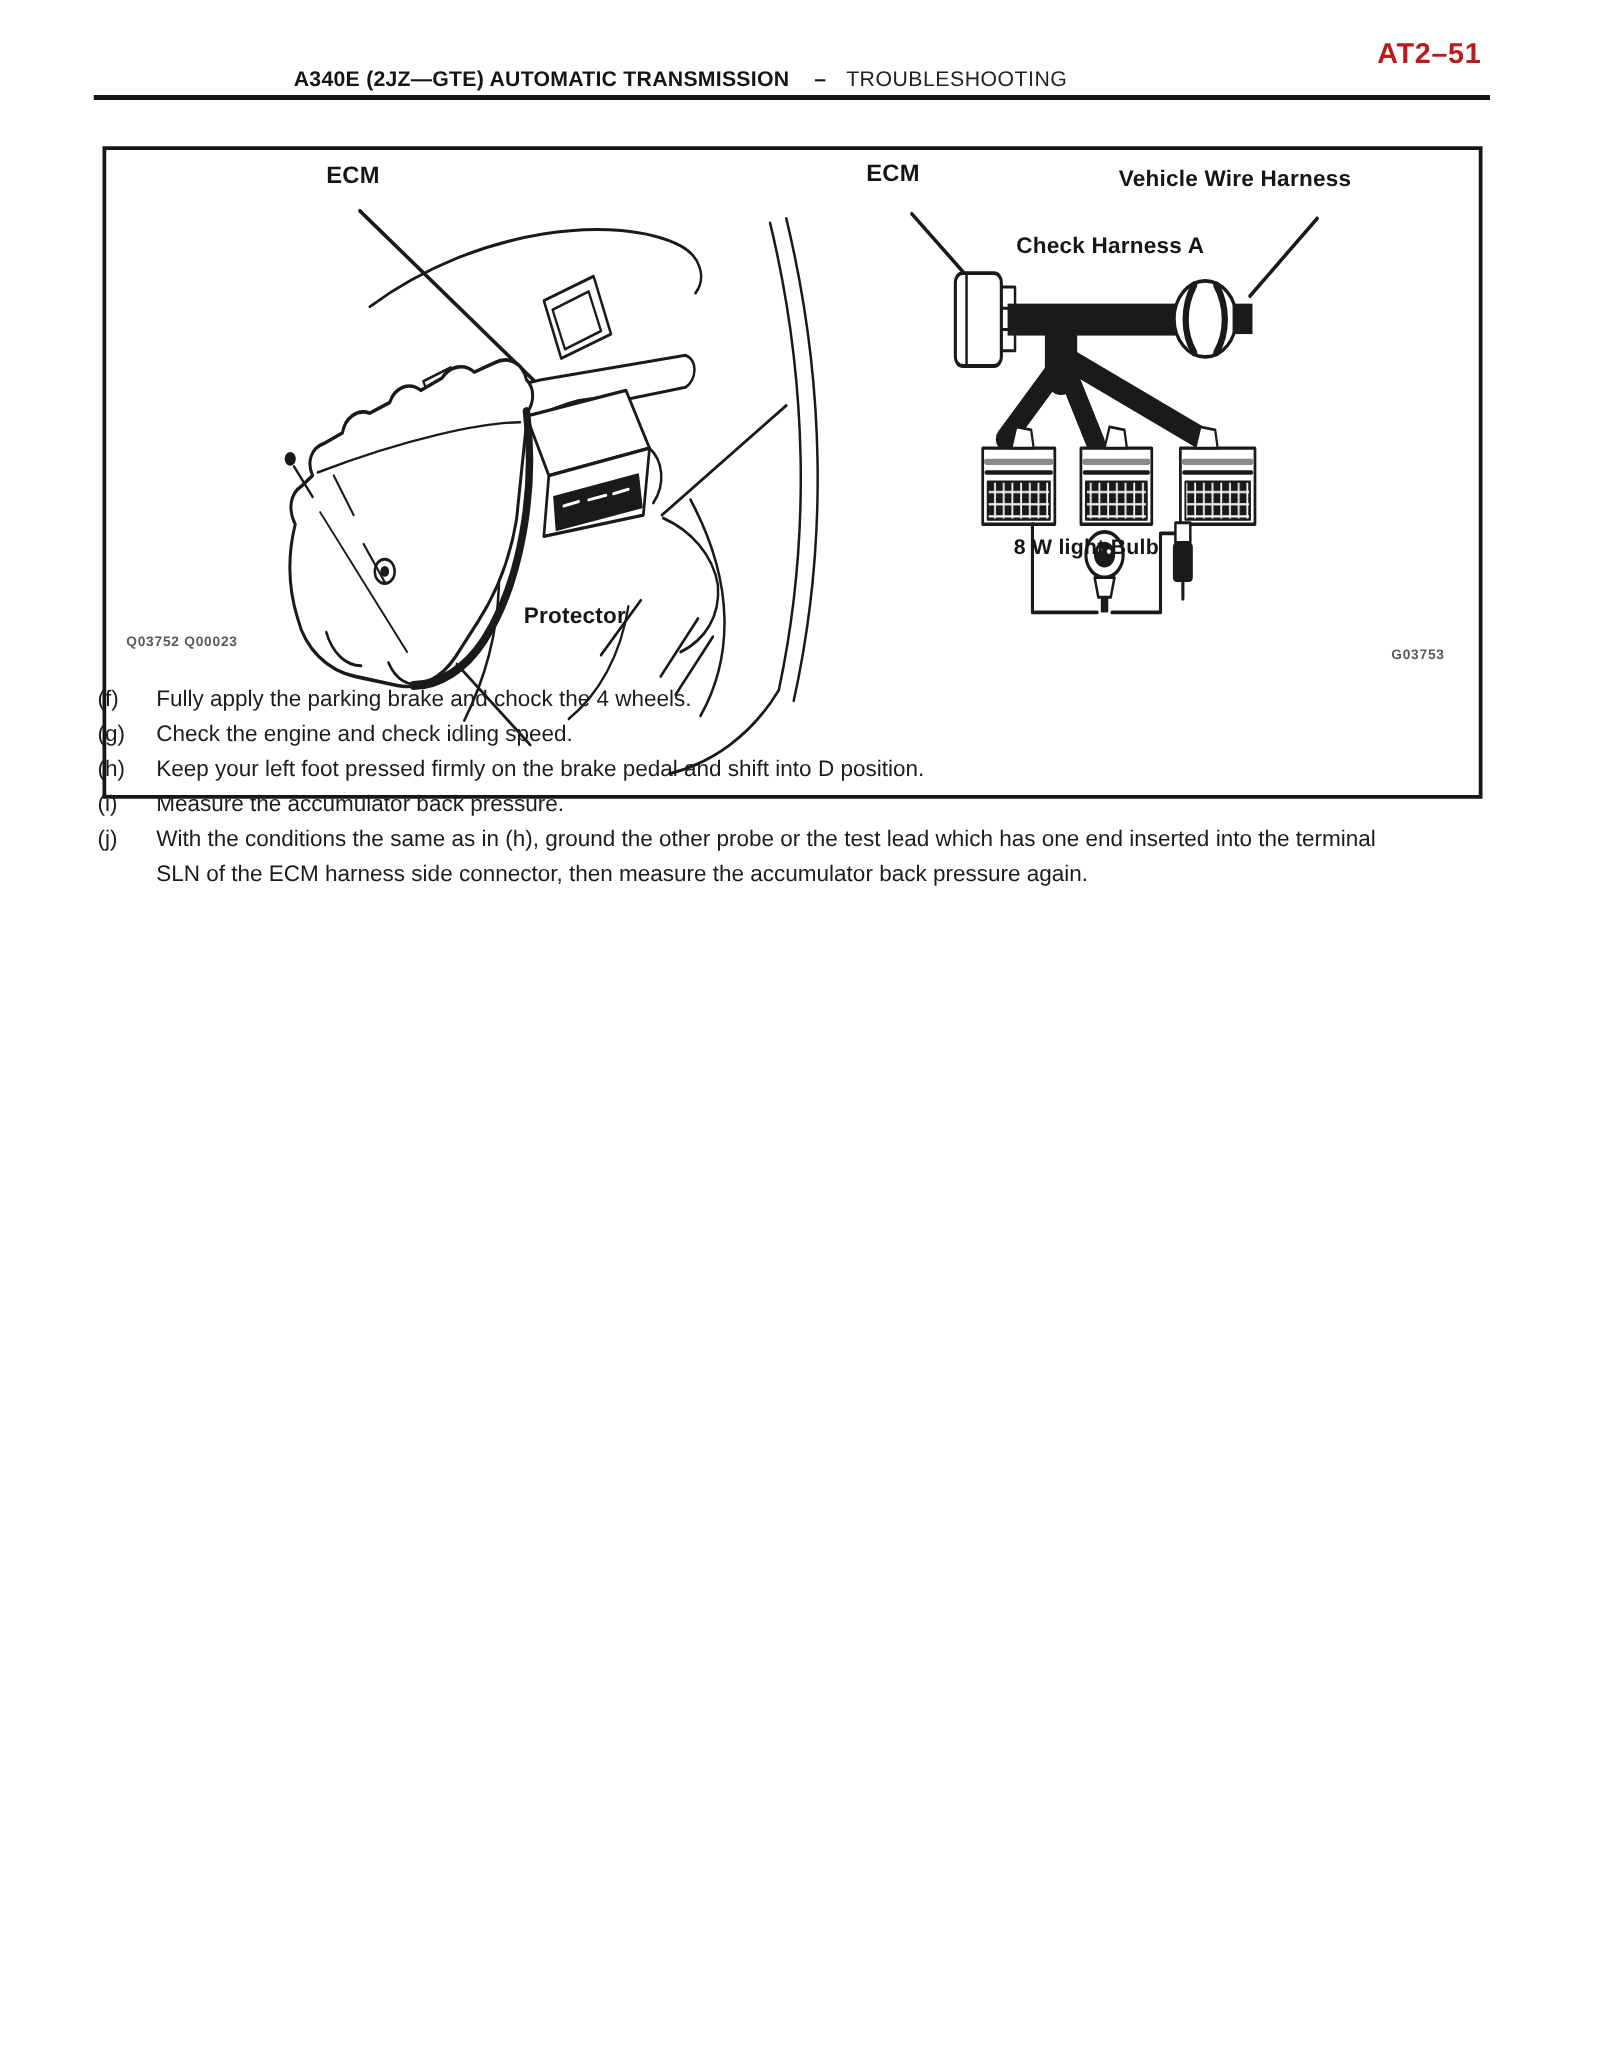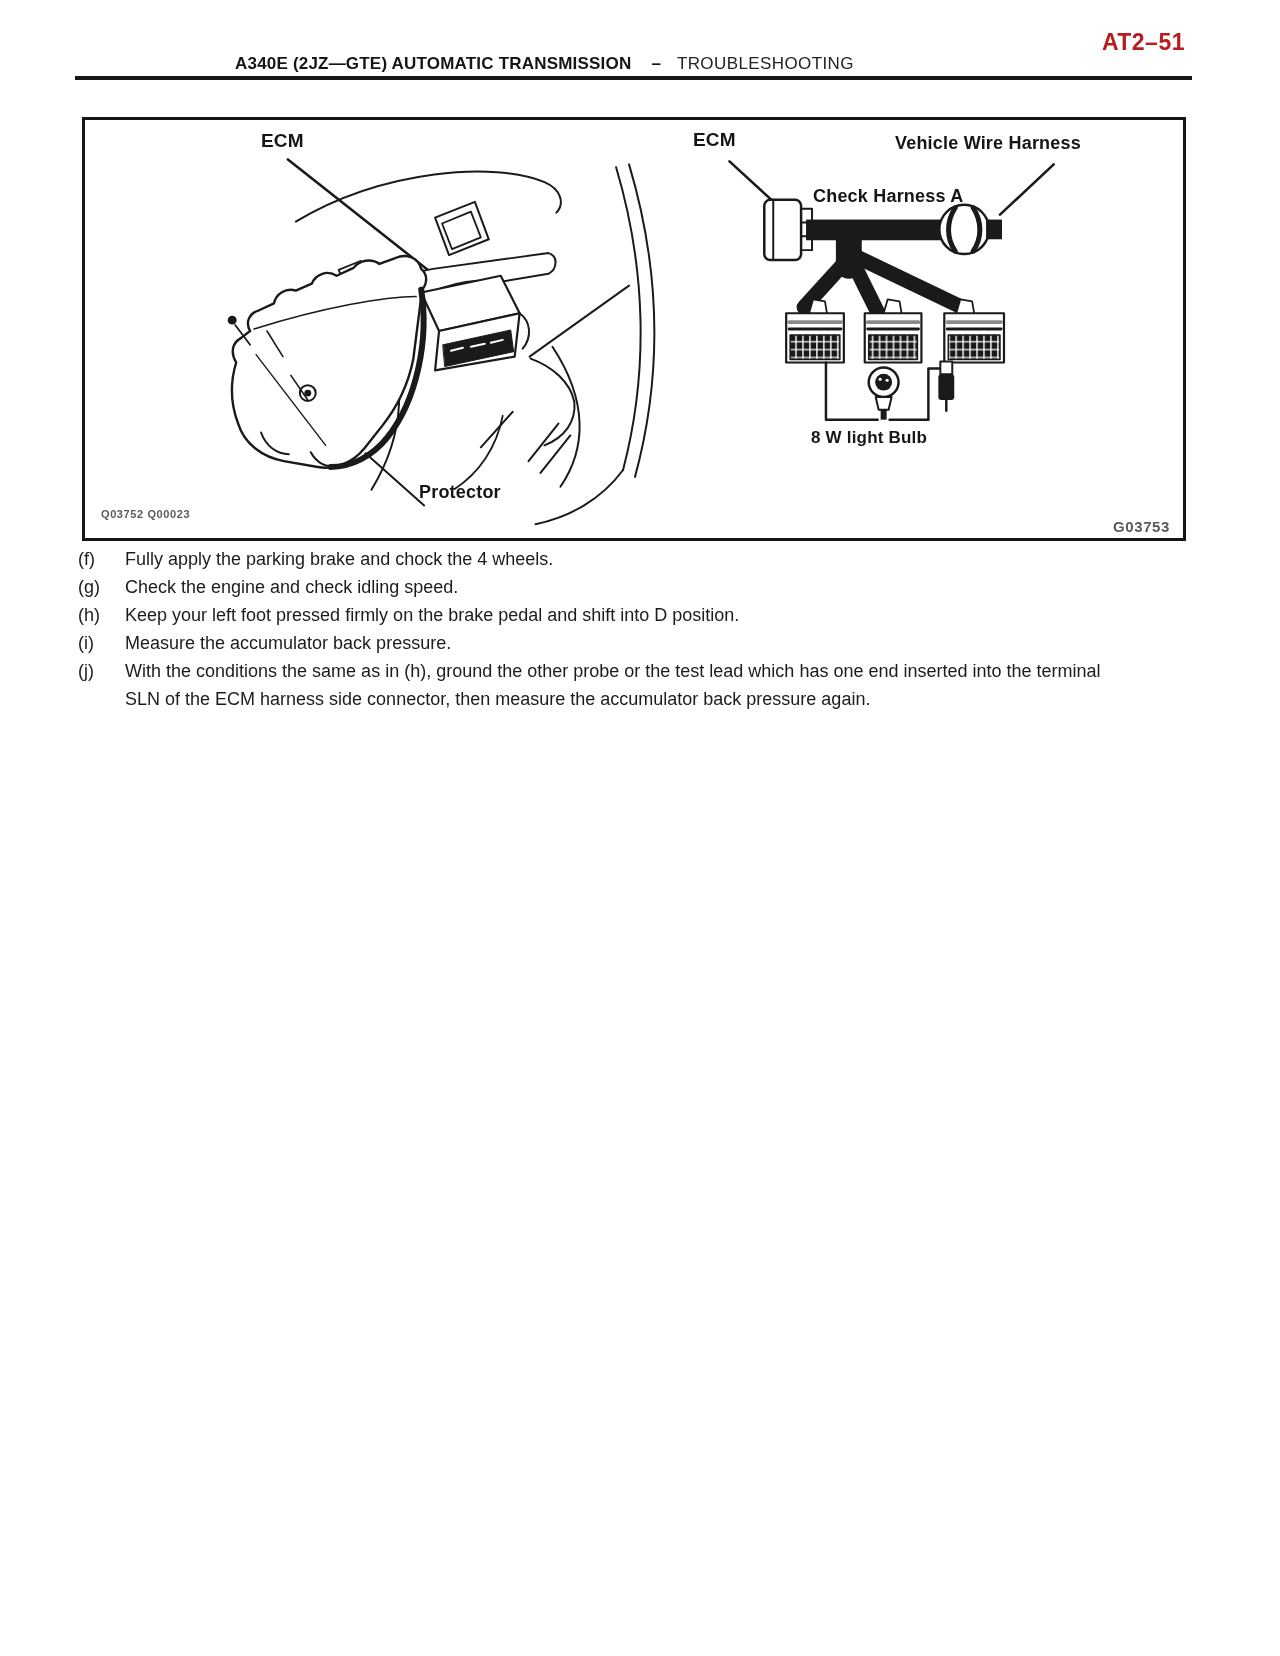--- a/index.html
+++ b/index.html
@@ -24,40 +24,40 @@
   }
   .header-row .title{ font-weight:700; letter-spacing:.2px; }
   .header-row .sep{ font-weight:700; margin:0 16px 0 20px; }
   .header-row .section{ font-weight:400; letter-spacing:.4px; color:#222; }
   .header-rule{
     position:absolute; top:76px; left:75px; width:1117px; height:4px;
     background:#161616;
   }
   
   .figure{
-    position:absolute; left:82px; top:117px; width:1104px; height:424px;
+    position:absolute; left:82px; top:117px; width:1104px; height:522px;
     border:3px solid #161616; background:#fff;
   }
   .figure svg{ position:absolute; left:0; top:0; width:100%; height:100%; }
   .fig-label{
     position:absolute; font-weight:700; color:#161616; white-space:nowrap;
     letter-spacing:.2px;
   }
   .lbl-ecm-left   { left:176px; top:10px;  font-size:19px; }
   .lbl-protector  { left:334px; top:362px; font-size:18px; }
   .lbl-ecm-right  { left:608px; top:9px;   font-size:19px; }
   .lbl-vwh        { left:810px; top:13px;  font-size:18px; }
   .lbl-check      { left:728px; top:66px;  font-size:18px; }
   .lbl-bulb       { left:726px; top:308px; font-size:17px; }
   .fig-code{
     position:absolute; font-size:11px; font-weight:700; color:#5a5a5a;
     letter-spacing:.6px; white-space:nowrap;
   }
   .code-left { left:16px;  top:388px;text-align:center; }
-  .code-right{ left:1028px; top:398px; font-size:15px; }
+  .code-right{ left:1028px; top:398px; font-size:11px; }
   
   .steps{
     position:absolute; left:78px; top:545px; width:1068px;
     font-size:18px; line-height:28px; color:#1c1c1c;
   }
   .step{ display:grid; grid-template-columns:47px 1fr; align-items:start; }
   .step-text{ max-width:978px; }
 </style>
 </head>
 <body>

